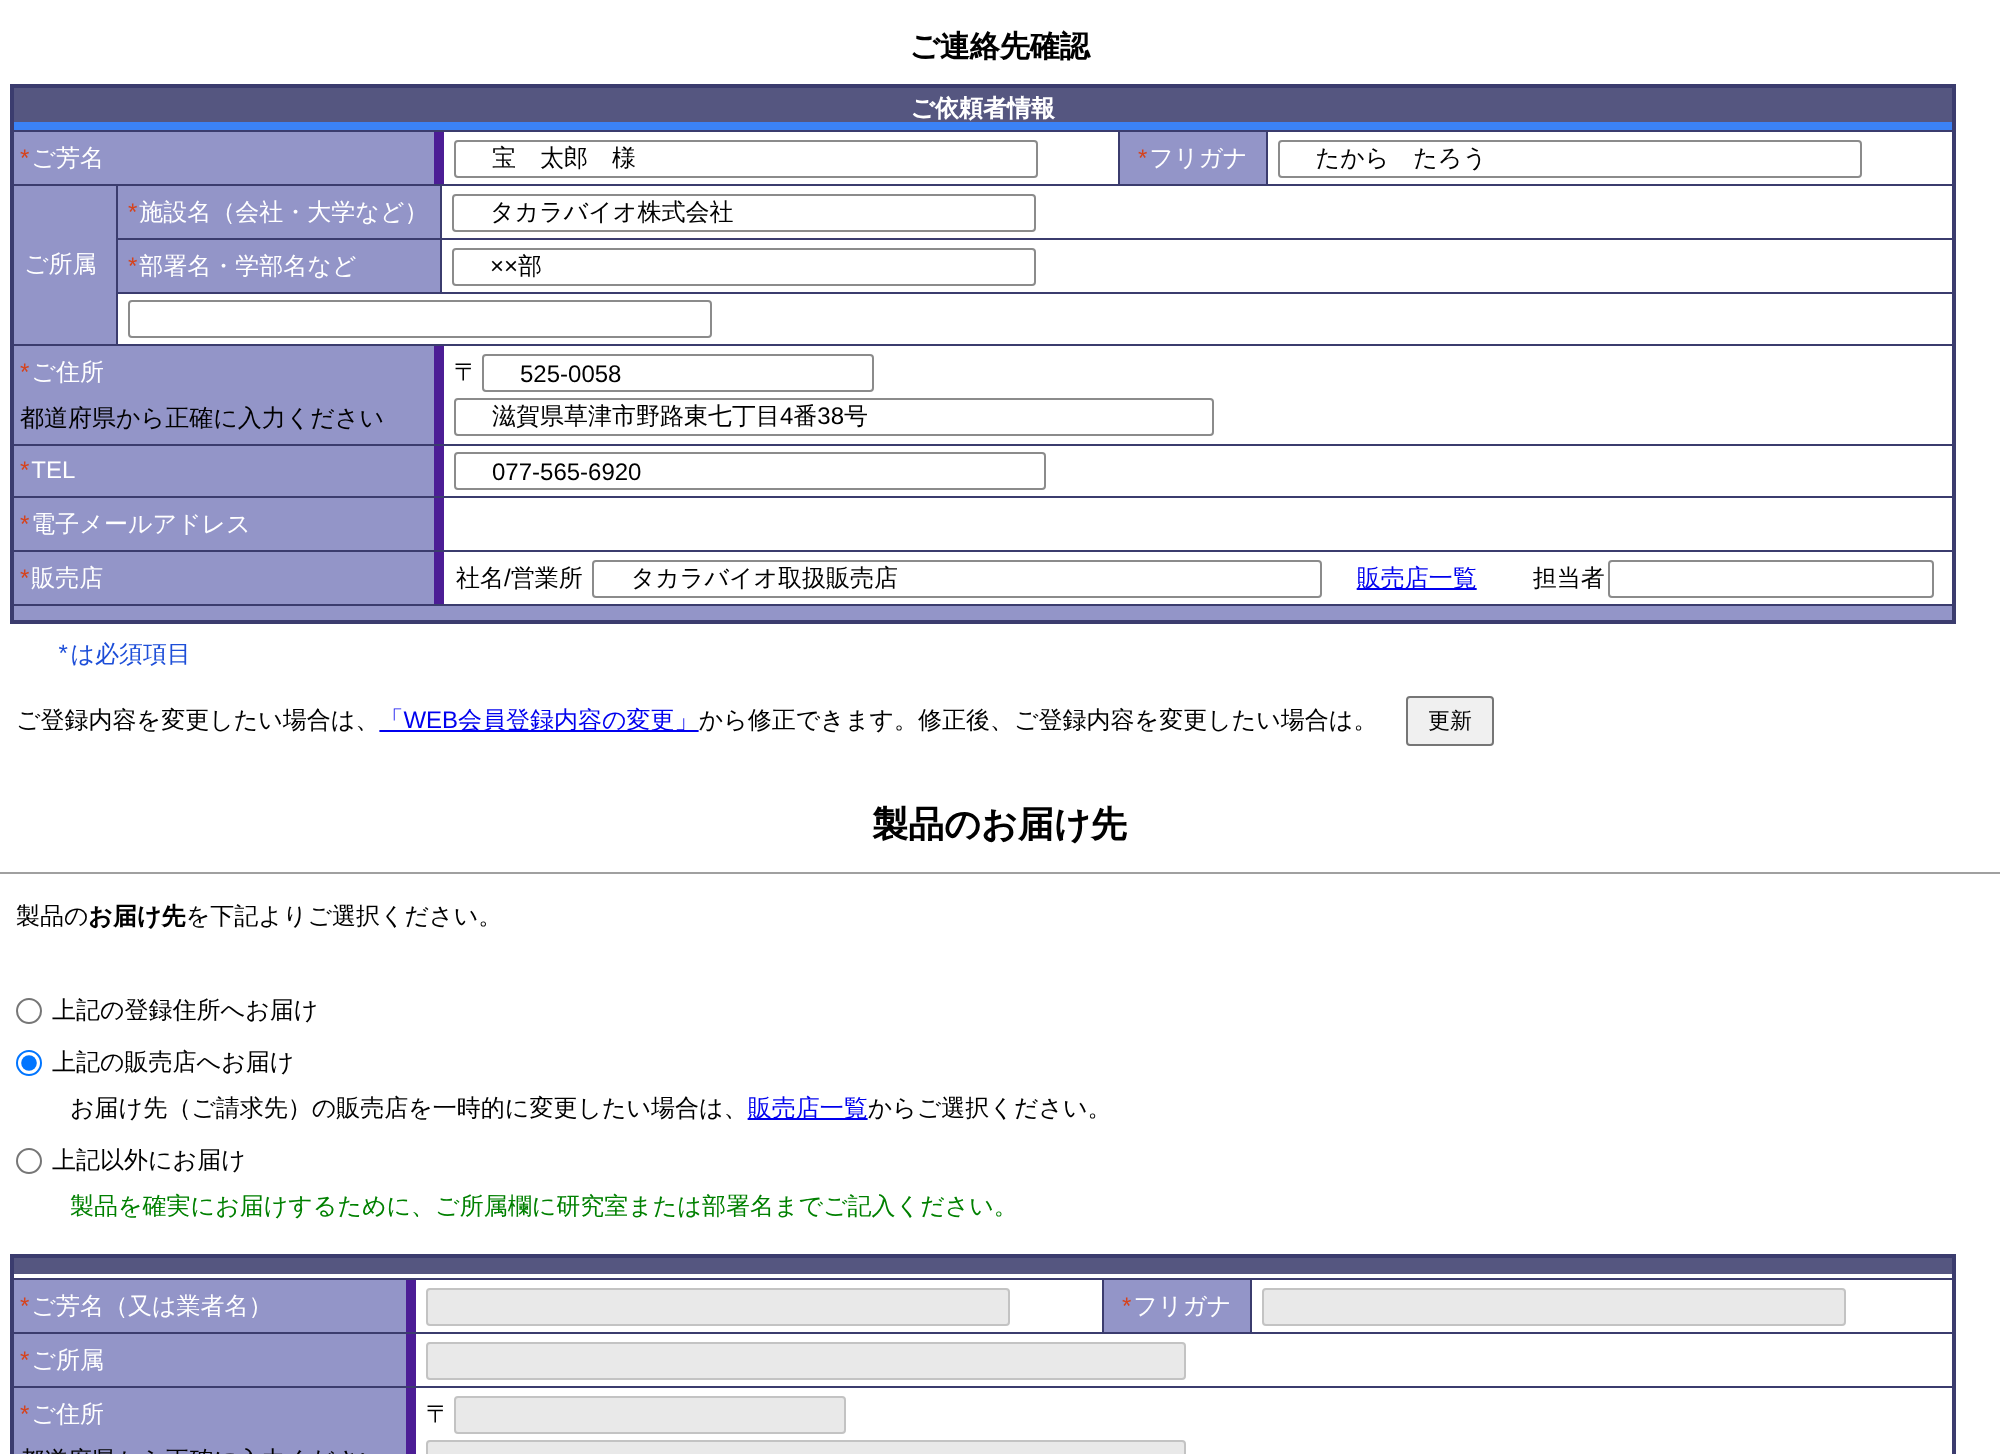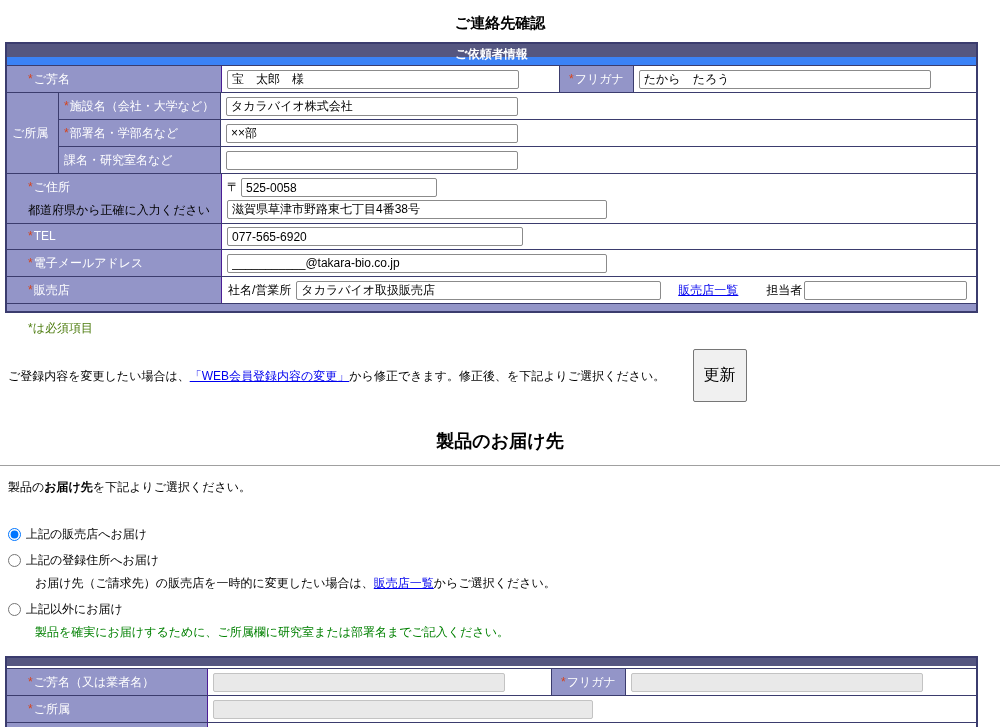--- a/index.html
+++ b/index.html
@@ -24,53 +24,53 @@
     border: 2px solid #3b3c6e;
     background: #fff;
   }
   .tbl-header {
     background: #555680;
     color: #fff;
     font-weight: bold;
     text-align: center;
     height: 21px;
     line-height: 21px;
-    border-bottom: 8px solid #3b82f6;
+    border-bottom: 4px solid #3b82f6;
   }
   .tbl-header-empty {
     background: #555680;
     height: 10px;
     border-bottom: 2px solid #fff;
   }
   .row { display: flex; border-top: 1px solid #3b3c6e; }
   .lbl {
     width: 215px;
     background: #9395c8;
     color: #fff;
-    padding: 5px 2px 4px 21px;
-    border-right: 1px solid #4c1d95;
+    padding: 5px 2px 4px 3px;
+    border-right: 5px solid #4c1d95;
   }
   .tbl2 .lbl { width: 201px; }
   .lbl .note { color: #000000; display: block; margin-top: 6px; }
   .req { color: #d6431c; margin-right: 1px; }
   .content {
     flex: 1;
     background: #fff;
     display: flex;
     align-items: center;
     padding: 0;
   }
   .content.multiline { flex-direction: column; align-items: flex-start; justify-content: center; }
   .txt {
     height: 19px;
     border: 1px solid #8b8b8b;
     border-radius: 2px;
     font-family: "Liberation Sans", "DejaVu Sans", sans-serif;
     font-size: 12px;
-    padding: 1px 4px;
+    padding: 1px 18px;
     margin: 3px 0 3px 5px;
     background: #fff;
   }
   .txt:disabled, .ro {
     background: #e9e9e9;
     border: 1px solid #c3c3c3;
     color: #555;
   }
   .w290 { width: 292px; }
   .w172 { width: 196px; }
@@ -106,31 +106,31 @@
     width: 162px;
     background: #9395c8;
     color: #fff;
     padding: 5px 2px 4px 5px;
     border-right: 1px solid #3b3c6e;
   }
   .postal-line { display: flex; align-items: center; margin-left: 5px; }
   .postal-mark { margin-right: 2px; }
   .tbl-footer { height: 8px; background: #9395c8; border-top: 1px solid #3b3c6e; }
   
-  .required-note { color: #4d7c0f; margin: 7px 0 0 28px; }
+  .required-note { color: #1d4ed8; margin: 7px 0 0 28px; font-family: Liberation Mono, monospace; }
   .update-line { margin: 12px 0 0 8px; }
   a { color: #0000ee; text-decoration: underline; }
   .btn {
     display: inline-block;
-    margin-left: 24px;
-    padding: 15px 10px;
+    margin-left: 11px;
+    padding: 4px 10px;
     background: #f0f0f0;
     border: 1px solid #767676;
     border-radius: 2px;
-    font-size: 16px;
+    font-size: 11px;
     font-family: "Liberation Sans", "DejaVu Sans", sans-serif;
     cursor: pointer;
   }
   .section-title {
     font-size: 18px;
     font-weight: bold;
     text-align: center;
     margin: 27px 0 12px 0;
   }
   hr.divider { border: none; border-top: 1px solid #a0a0a0; margin: 0; }
@@ -171,21 +171,20 @@
             <input type="text" class="txt w290" value="タカラバイオ株式会社" style="">
           </div>
       </div>
       <div class="sub-row">
         <div class="sub-lbl"><span class="req">*</span><span>部署名・学部名など</span></div>
         <div class="content">
             <input type="text" class="txt w290" value="××部" style="">
           </div>
       </div>
       <div class="sub-row">
-        <div class="sub-lbl"><span>課名・研究室名など</span></div>
         <div class="content">
             <input type="text" class="txt w290" value="" style="">
           </div>
       </div>
     </div>
   </div>
 
   <div class="row">
     <div class="lbl">
       <span class="req">*</span><span>ご住所</span>
@@ -202,59 +201,56 @@
 
   <div class="row">
     <div class="lbl"><span class="req">*</span><span>TEL</span></div>
     <div class="content">
         <input type="text" class="txt w295" value="077-565-6920" style="">
       </div>
   </div>
 
   <div class="row">
     <div class="lbl"><span class="req">*</span><span>電子メールアドレス</span></div>
-    <div class="content">
-        <input type="text" class="txt w452" value="___________@takara-bio.co.jp" style="">
-      </div>
   </div>
 
   <div class="row">
     <div class="lbl"><span class="req">*</span><span>販売店</span></div>
     <div class="content">
       <span style="margin-left:6px">社名/営業所</span>
       <input type="text" class="txt w365" value="タカラバイオ取扱販売店" style="">
       <a href="#" style="margin-left:17px">販売店一覧</a>
       <span style="margin-left:28px">担当者</span>
       <input type="text" class="txt w163" style="margin-left: 2px;" value="">
     </div>
   </div>
 
   <div class="tbl-footer"></div>
 </div>
 
 <div class="required-note">*は必須項目</div>
 
 <div class="update-line">
-  <span>ご登録内容を変更したい場合は、</span><a href="#">「WEB会員登録内容の変更」</a><span>から修正できます。修正後、を下記よりご選択ください。</span>
+  <span>ご登録内容を変更したい場合は、</span><a href="#">「WEB会員登録内容の変更」</a><span>から修正できます。修正後、ご登録内容を変更したい場合は。</span>
   <button class="btn">更新</button>
 </div>
 
 <div class="section-title">製品のお届け先</div>
 <hr class="divider">
 
 <div class="intro"><span>製品の</span><b>お届け先</b><span>を下記よりご選択ください。</span></div>
 
 <div class="radio-group">
+  <label class="radio-line">
+    <input type="radio" name="delivery" style="">
+    <span>上記の登録住所へお届け</span>
+  </label>
   <label class="radio-line">
     <input type="radio" name="delivery" checked="" style="">
     <span>上記の販売店へお届け</span>
-  </label>
-  <label class="radio-line">
-    <input type="radio" name="delivery" style="">
-    <span>上記の登録住所へお届け</span>
   </label>
   <div class="option-note"><span>お届け先（ご請求先）の販売店を一時的に変更したい場合は、</span><a href="#">販売店一覧</a><span>からご選択ください。</span></div>
   <label class="radio-line">
     <input type="radio" name="delivery" style="">
     <span>上記以外にお届け</span>
   </label>
   <div class="option-note green">製品を確実にお届けするために、ご所属欄に研究室または部署名までご記入ください。</div>
 </div>
 
 <div class="tbl tbl2">

